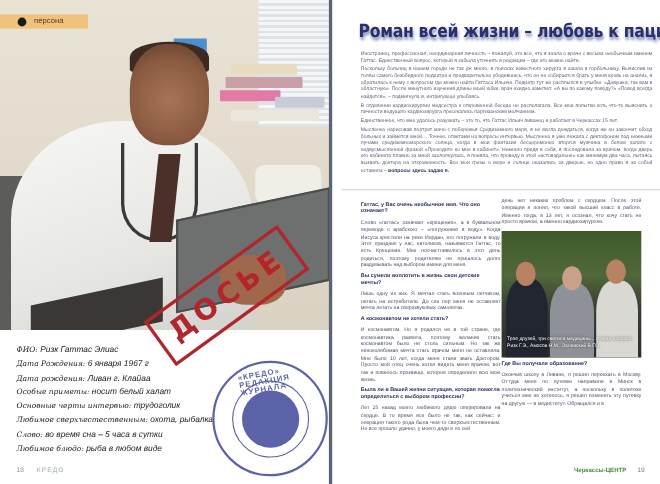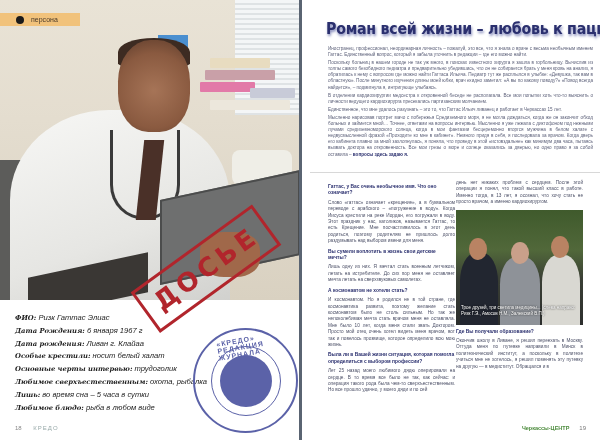--- a/index.html
+++ b/index.html
@@ -28,21 +28,21 @@
   .photo .hand { position:absolute; left:200px; top:232px; width:60px; height:45px; border-radius:40%; background:#a0684a; }
   .photo .folder { position:absolute; left:28px; top:265px; width:120px; height:40px; background:#3a3734; transform:skewY(-12deg); }
 
   .section-tag { position:absolute; left:0; top:13px; width:80px; height:13px; background:#f1c27b; z-index:5; display:flex; align-items:center; padding-left:16px; }
   .section-tag .dot { width:8px; height:8px; border-radius:50%; background:#1a1a1a; margin-right:7px; }
   .section-tag .label { font-size:7px; color:#4a3a2a; }
 
   
   .dossier { position:absolute; left:15px; top:312px; width:230px; z-index:3; }
   .dossier .row { font-size:7.6px; line-height:12.8px; color:#222; white-space:nowrap; }
-  .dossier .k { font-family:"DejaVu Serif", serif; font-weight:bold; font-style:italic; font-size:6.8px;text-align:center; }
+  .dossier .k { font-family:"DejaVu Serif", serif; font-weight:normal; font-style:italic; font-size:6.8px;text-align:center; }
   .dossier .v { font-style:italic; }
   .page-foot-left { position:absolute; left:15px; top:425px; font-size:6px; color:#888; }
   .page-foot-left .brand { margin-left:10px; color:#9aa; letter-spacing:1px; }
 
   
   .stamp-dosie { position:absolute; left:160px; top:283px; width:150px; height:50px; border:3px solid #b1252c; transform:rotate(-36deg); transform-origin:left bottom; z-index:6; display:flex; align-items:center; justify-content:center; }
   .stamp-dosie span { color:#b1252c; font-size:26px; font-weight:bold; letter-spacing:4px; font-family:"DejaVu Sans", sans-serif; }
   .stamp-round { position:absolute; left:193px; top:328px; width:105px; height:105px; border-radius:50%; border:2px solid #5b62a8; z-index:4; display:flex; align-items:center; justify-content:center; }
   .stamp-round .inner { width:70px; height:70px; border-radius:50%; border:1.5px solid #5b62a8; display:flex; align-items:center; justify-content:center; }
   .stamp-round .core { width:52px; height:52px; border-radius:50%; background:#5b62a8; }
@@ -97,24 +97,24 @@
 
     <div class="section-tag">
       <span class="dot"></span>
       <span class="label">персона</span>
     </div>
 
     <div class="dossier">
       <div class="row"><span class="k">ФИО:</span><span class="v"> Ризк Гаттас Элиас</span></div>
       <div class="row"><span class="k">Дата Рождения:</span><span class="v"> 6 января 1967 г</span></div>
       <div class="row"><span class="k">Дата рождения:</span><span class="v"> Ливан г. Клайаа</span></div>
-      <div class="row"><span class="k">Особые крестили:</span><span class="v"> носит белый халат</span></div>
+      <div class="row"><span class="k">Особые приметы:</span><span class="v"> носит белый халат</span></div>
       <div class="row"><span class="k">Основные черты интервью:</span><span class="v"> трудоголик</span></div>
       <div class="row"><span class="k">Любимое сверхъестественным:</span><span class="v"> охота, рыбалка</span></div>
-      <div class="row"><span class="k">Лишь:</span><span class="v"> во время сна – 5 часа в сутки</span></div>
+      <div class="row"><span class="k">Слово:</span><span class="v"> во время сна – 5 часа в сутки</span></div>
       <div class="row"><span class="k">Любимое блюдо:</span><span class="v"> рыба в любом виде</span></div>
     </div>
 
     <div class="stamp-round">
       <div class="inner">
           <div class="core"></div>
         </div>
       <span class="ring-text" style="top:4px;left:22px;transform:rotate(-10deg);">«КРЕДО» РЕДАКЦИЯ ЖУРНАЛА</span>
     </div>
 

